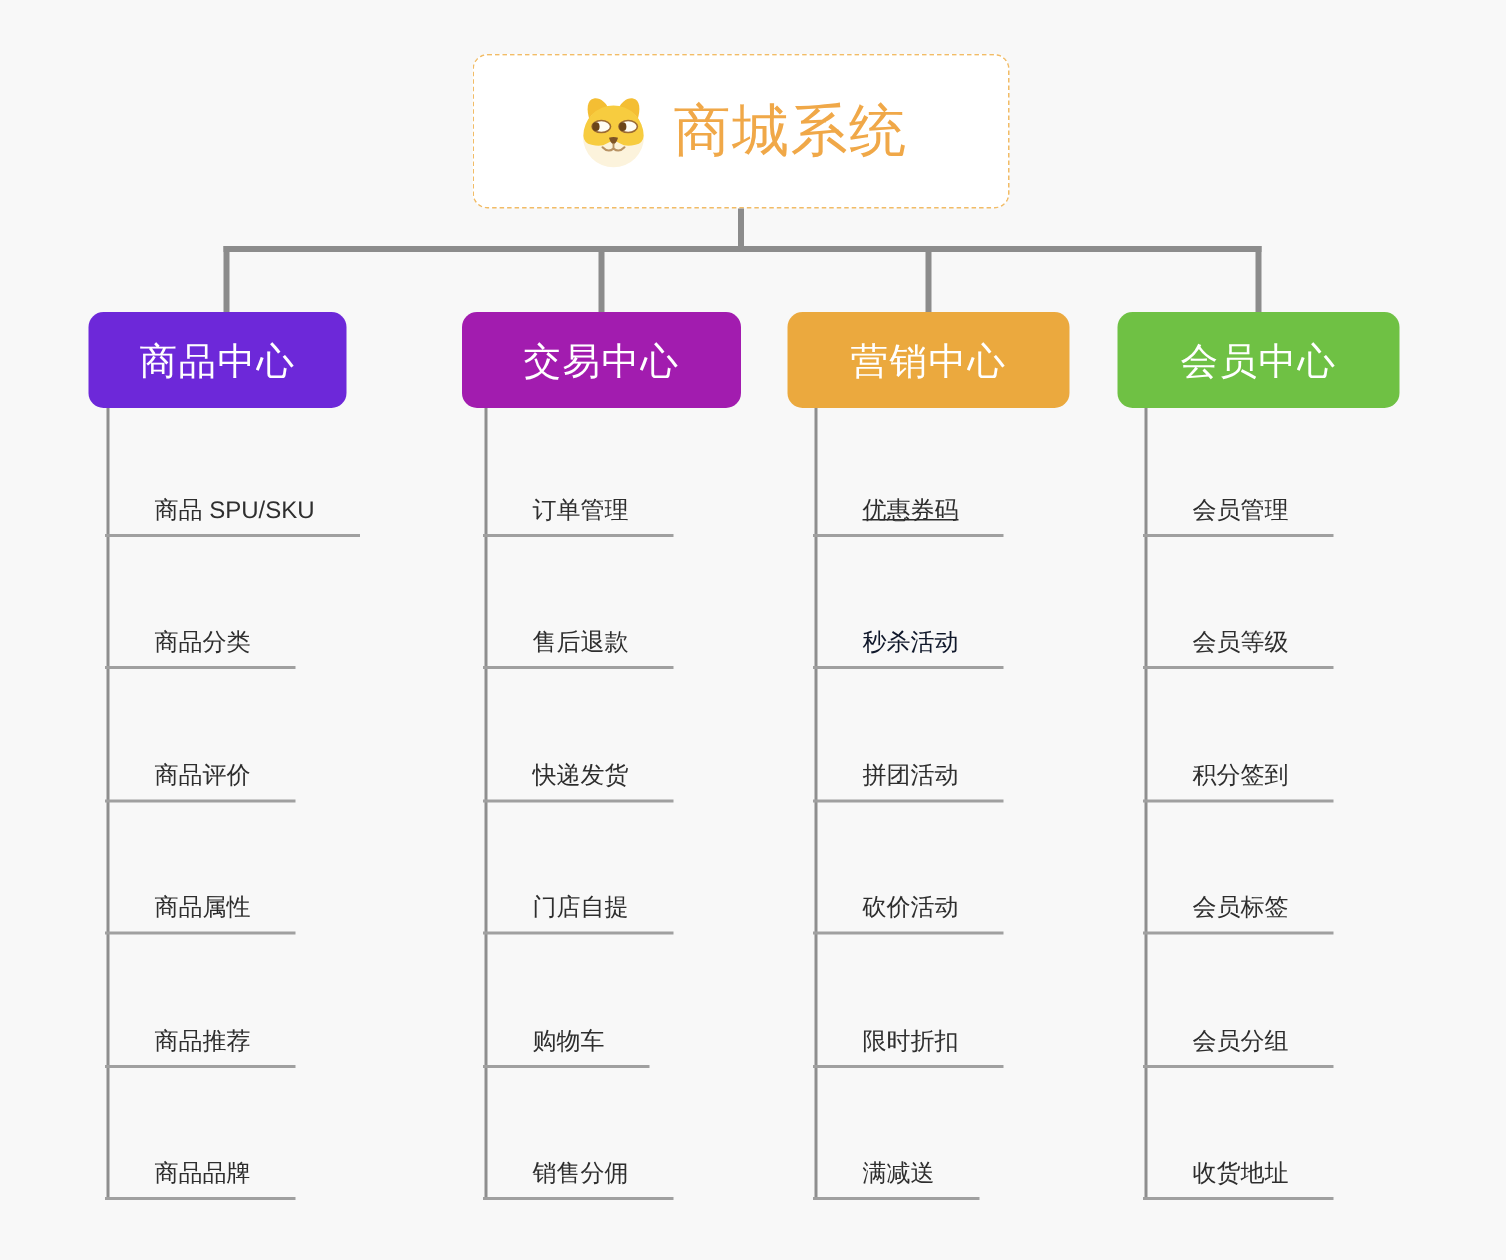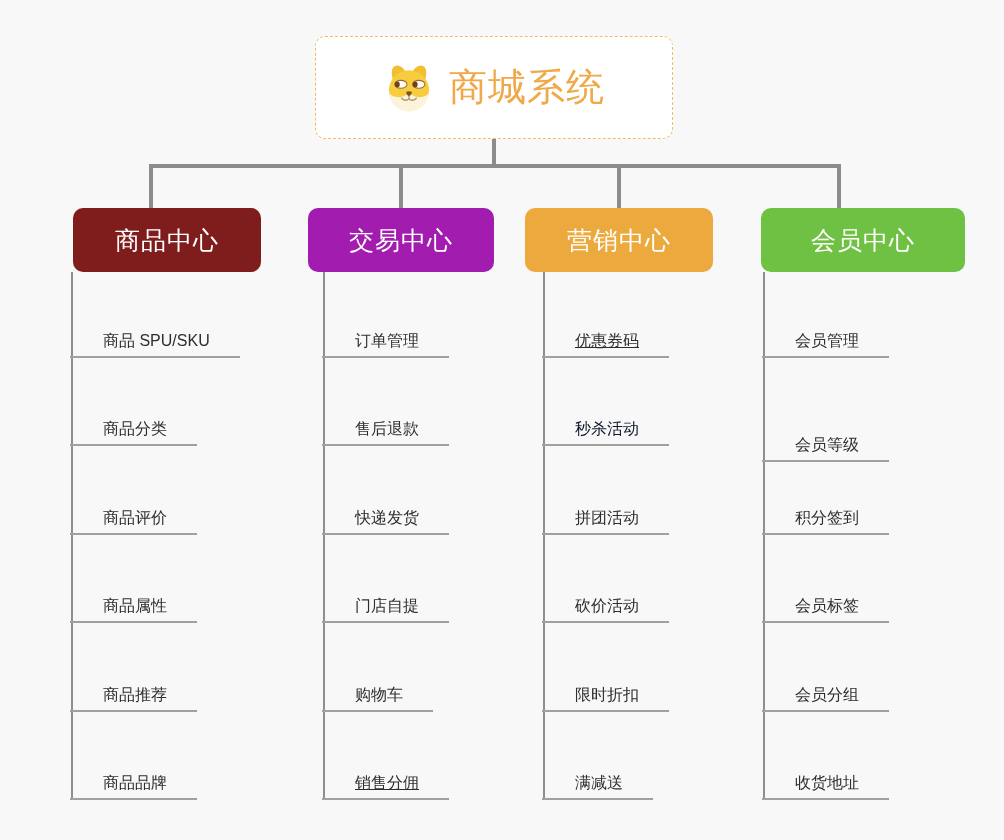--- a/index.html
+++ b/index.html
@@ -111,46 +111,46 @@
 
   <div id="wires">
       <div class="wire" style="left: 492px; top: 139px; width: 4px; height: 27px; background: rgb(140, 140, 140);"></div>
       <div class="wire" style="left: 149px; top: 164px; width: 692px; height: 4px; background: rgb(140, 140, 140);"></div>
       <div class="wire" style="left: 149px; top: 164px; width: 4px; height: 44px; background: rgb(140, 140, 140);"></div>
       <div class="wire" style="left: 399px; top: 164px; width: 4px; height: 44px; background: rgb(140, 140, 140);"></div>
       <div class="wire" style="left: 617px; top: 164px; width: 4px; height: 44px; background: rgb(140, 140, 140);"></div>
       <div class="wire" style="left: 837px; top: 164px; width: 4px; height: 44px; background: rgb(140, 140, 140);"></div>
     </div>
   <div id="branches">
-      <div class="branch-header" style="left: 73px; width: 188px; background: #7f1d1d;">商品中心</div>
+      <div class="branch-header" style="left: 59px; width: 172px; background: #6d28d9;">商品中心</div>
       <div class="vline" style="left: 71px; top: 272px; height: 527px;"></div>
       <div class="branch-item" style="left: 70px; top: 316px; border-bottom-color: rgb(160, 160, 160); color: rgb(46, 46, 46);">商品 SPU/SKU</div>
       <div class="branch-item" style="left: 70px; top: 404px; border-bottom-color: rgb(160, 160, 160); color: rgb(46, 46, 46);">商品分类</div>
       <div class="branch-item" style="left: 70px; top: 493px; border-bottom-color: rgb(160, 160, 160); color: rgb(46, 46, 46);">商品评价</div>
       <div class="branch-item" style="left: 70px; top: 581px; border-bottom-color: rgb(160, 160, 160); color: rgb(46, 46, 46);">商品属性</div>
       <div class="branch-item" style="left: 70px; top: 670px; border-bottom-color: rgb(160, 160, 160); color: rgb(46, 46, 46);">商品推荐</div>
       <div class="branch-item" style="left: 70px; top: 758px; border-bottom-color: rgb(160, 160, 160); color: rgb(46, 46, 46);">商品品牌</div>
       <div class="branch-header" style="left: 308px; width: 186px; background: #a21caf;">交易中心</div>
       <div class="vline" style="left: 323px; top: 272px; height: 527px;"></div>
       <div class="branch-item" style="left: 322px; top: 316px; border-bottom-color: rgb(160, 160, 160); color: rgb(46, 46, 46);">订单管理</div>
       <div class="branch-item" style="left: 322px; top: 404px; border-bottom-color: rgb(160, 160, 160); color: rgb(46, 46, 46);">售后退款</div>
       <div class="branch-item" style="left: 322px; top: 493px; border-bottom-color: rgb(160, 160, 160); color: rgb(46, 46, 46);">快递发货</div>
       <div class="branch-item" style="left: 322px; top: 581px; border-bottom-color: rgb(160, 160, 160); color: rgb(46, 46, 46);">门店自提</div>
       <div class="branch-item" style="left: 322px; top: 670px; border-bottom-color: rgb(160, 160, 160); color: rgb(46, 46, 46);">购物车</div>
-      <div class="branch-item" style="left: 322px; top: 758px; border-bottom-color: rgb(160, 160, 160); color: rgb(46, 46, 46); text-decoration: underline;">销售分佣</div>
+      <div class="branch-item" style="left: 322px; top: 758px; border-bottom-color: rgb(160, 160, 160); color: rgb(46, 46, 46);">销售分佣</div>
       <div class="branch-header" style="left: 525px; width: 188px; background: rgb(235, 169, 62);">营销中心</div>
       <div class="vline" style="left: 543px; top: 272px; height: 527px;"></div>
       <div class="branch-item" style="left: 542px; top: 316px; border-bottom-color: rgb(160, 160, 160); color: rgb(46, 46, 46); text-decoration: underline;">优惠券码</div>
       <div class="branch-item" style="left: 542px; top: 404px; border-bottom-color: rgb(160, 160, 160); color: #0f172a; font-family: Liberation Serif, serif;">秒杀活动</div>
       <div class="branch-item" style="left: 542px; top: 493px; border-bottom-color: rgb(160, 160, 160); color: rgb(46, 46, 46);">拼团活动</div>
       <div class="branch-item" style="left: 542px; top: 581px; border-bottom-color: rgb(160, 160, 160); color: rgb(46, 46, 46);">砍价活动</div>
       <div class="branch-item" style="left: 542px; top: 670px; border-bottom-color: rgb(160, 160, 160); color: rgb(46, 46, 46);">限时折扣</div>
       <div class="branch-item" style="left: 542px; top: 758px; border-bottom-color: rgb(160, 160, 160); color: rgb(46, 46, 46);">满减送</div>
-      <div class="branch-header" style="left: 745px; width: 204px; background: rgb(111, 193, 68); margin-left: 16px;">会员中心</div>
+      <div class="branch-header" style="left: 745px; width: 188px; background: rgb(111, 193, 68);">会员中心</div>
       <div class="vline" style="left: 763px; top: 272px; height: 527px;"></div>
       <div class="branch-item" style="left: 762px; top: 316px; border-bottom-color: rgb(160, 160, 160); color: rgb(46, 46, 46);">会员管理</div>
-      <div class="branch-item" style="left: 762px; top: 420px; border-bottom-color: rgb(160, 160, 160); color: rgb(46, 46, 46);">会员等级</div>
+      <div class="branch-item" style="left: 762px; top: 404px; border-bottom-color: rgb(160, 160, 160); color: rgb(46, 46, 46);">会员等级</div>
       <div class="branch-item" style="left: 762px; top: 493px; border-bottom-color: rgb(160, 160, 160); color: rgb(46, 46, 46);">积分签到</div>
       <div class="branch-item" style="left: 762px; top: 581px; border-bottom-color: rgb(160, 160, 160); color: rgb(46, 46, 46);">会员标签</div>
       <div class="branch-item" style="left: 762px; top: 670px; border-bottom-color: rgb(160, 160, 160); color: rgb(46, 46, 46);">会员分组</div>
       <div class="branch-item" style="left: 762px; top: 758px; border-bottom-color: rgb(160, 160, 160); color: rgb(46, 46, 46); text-align: right;">收货地址</div>
     </div>
 </div>
 
 </body></html>

